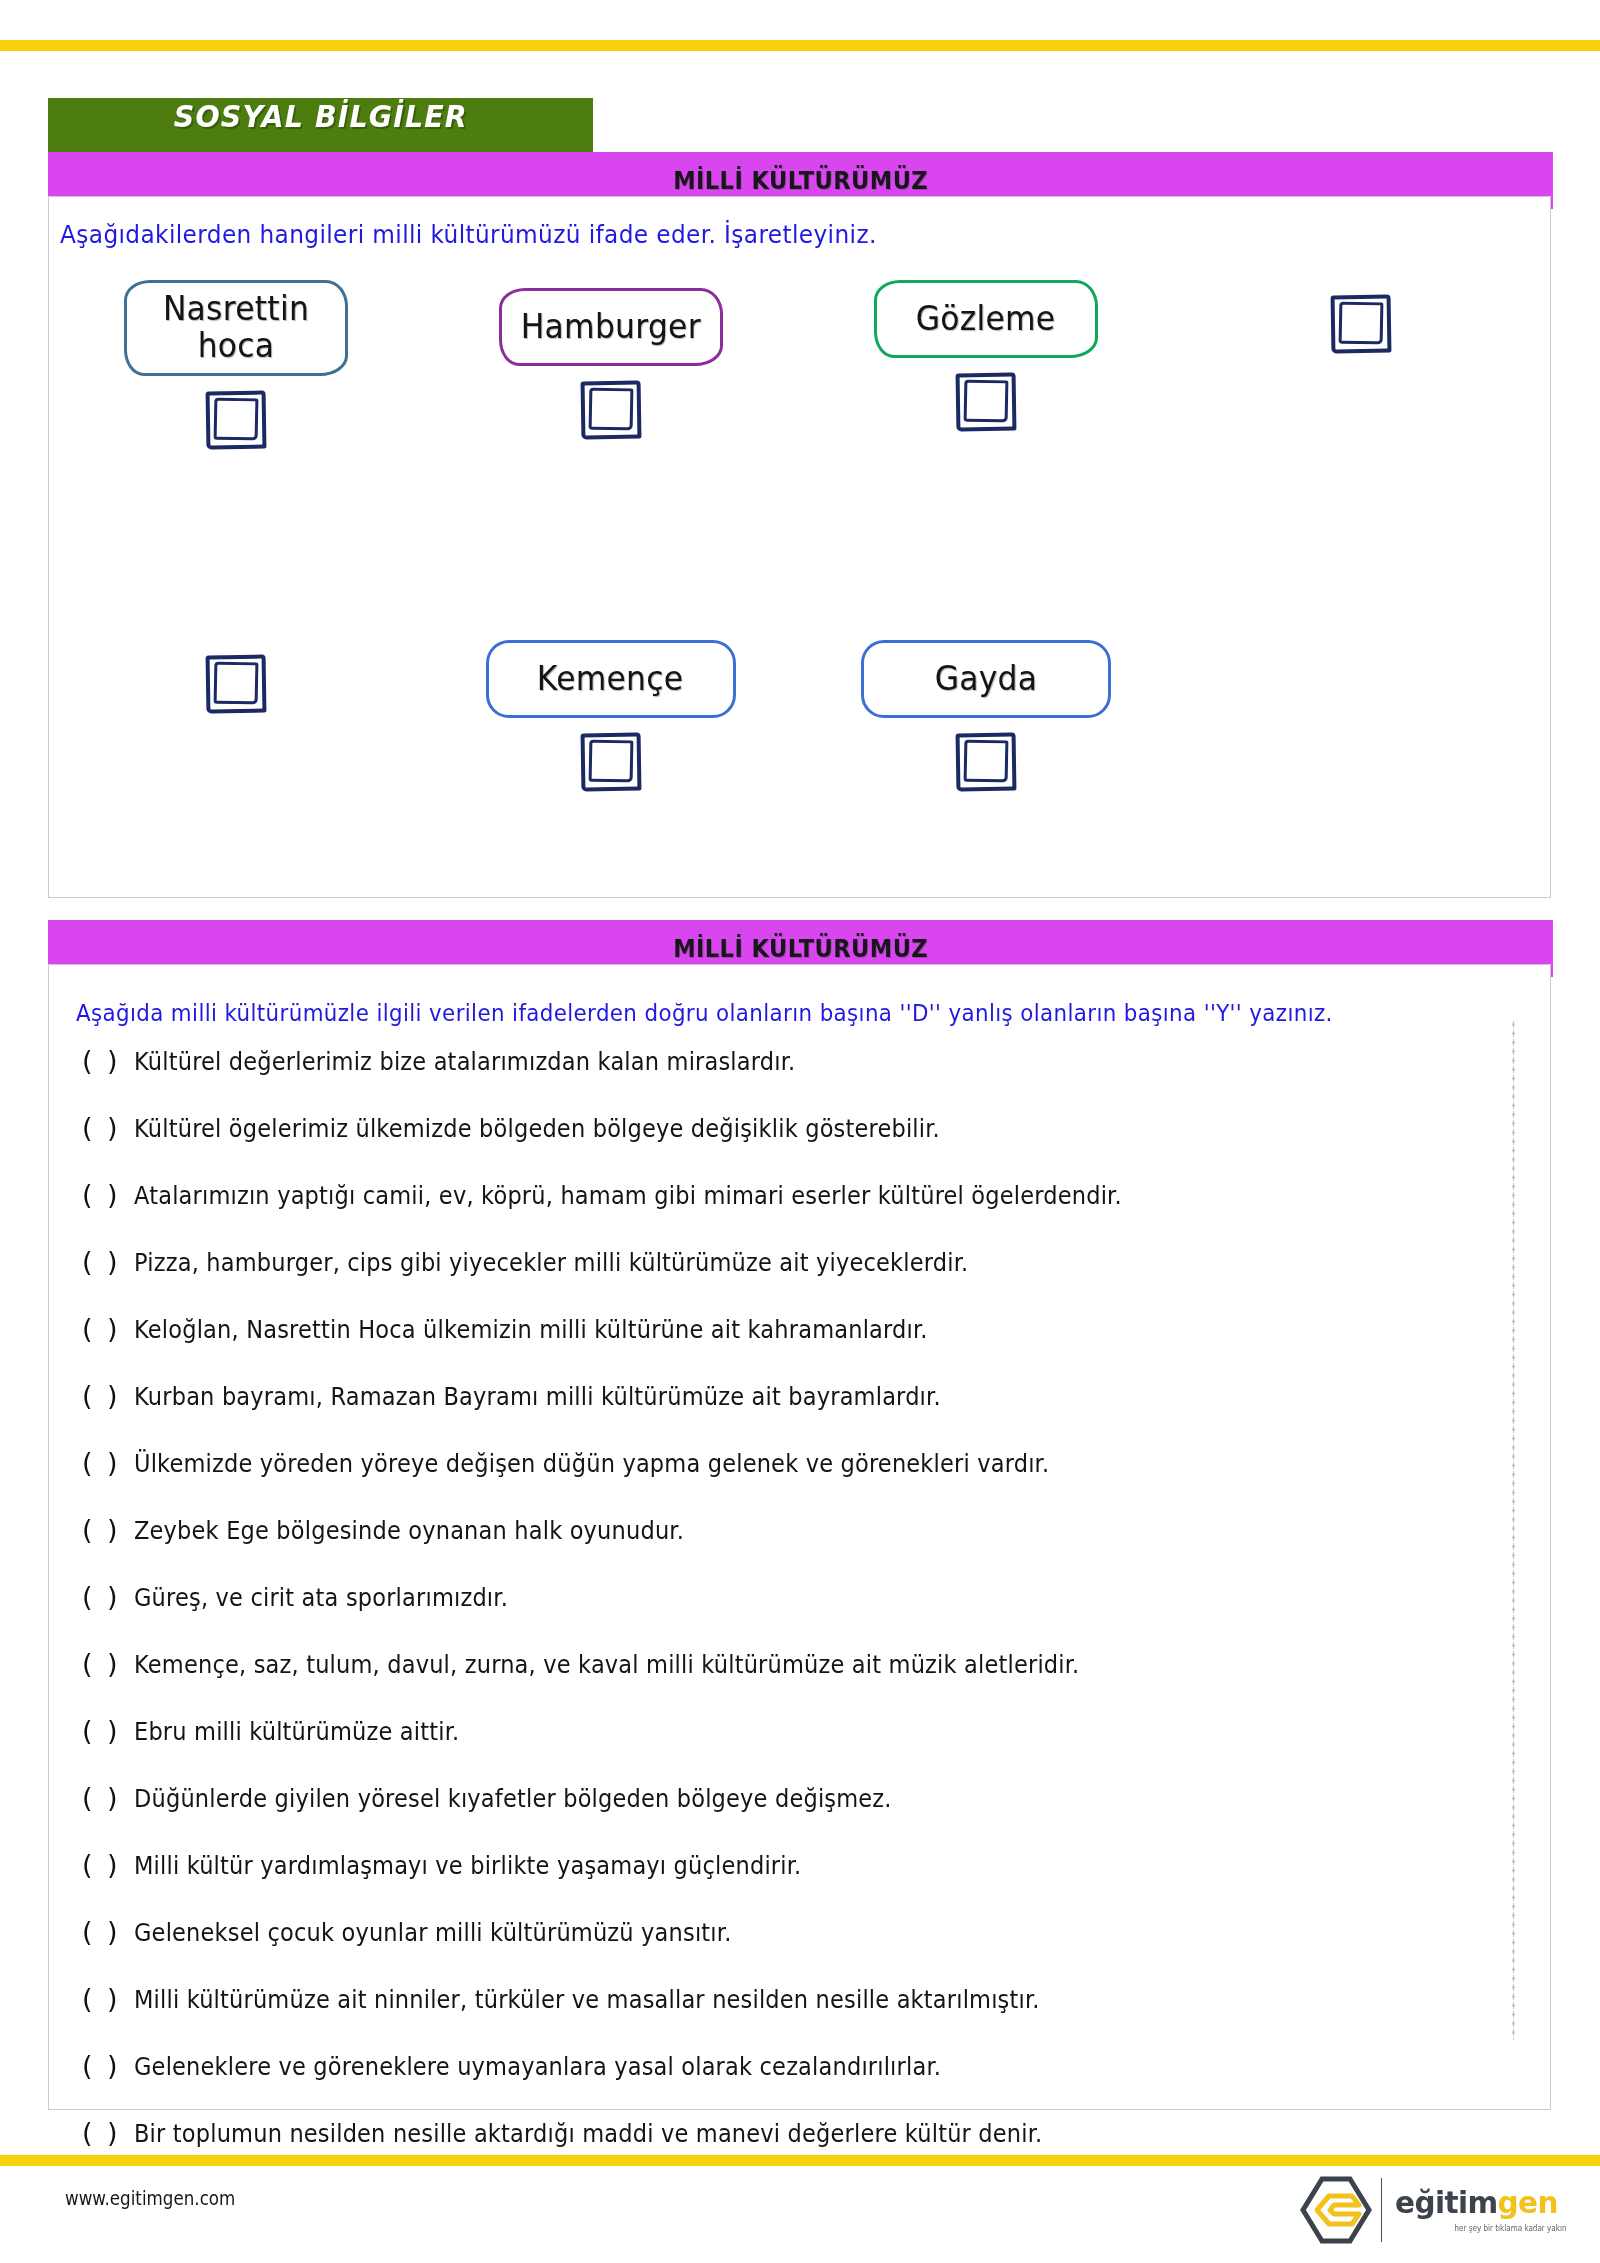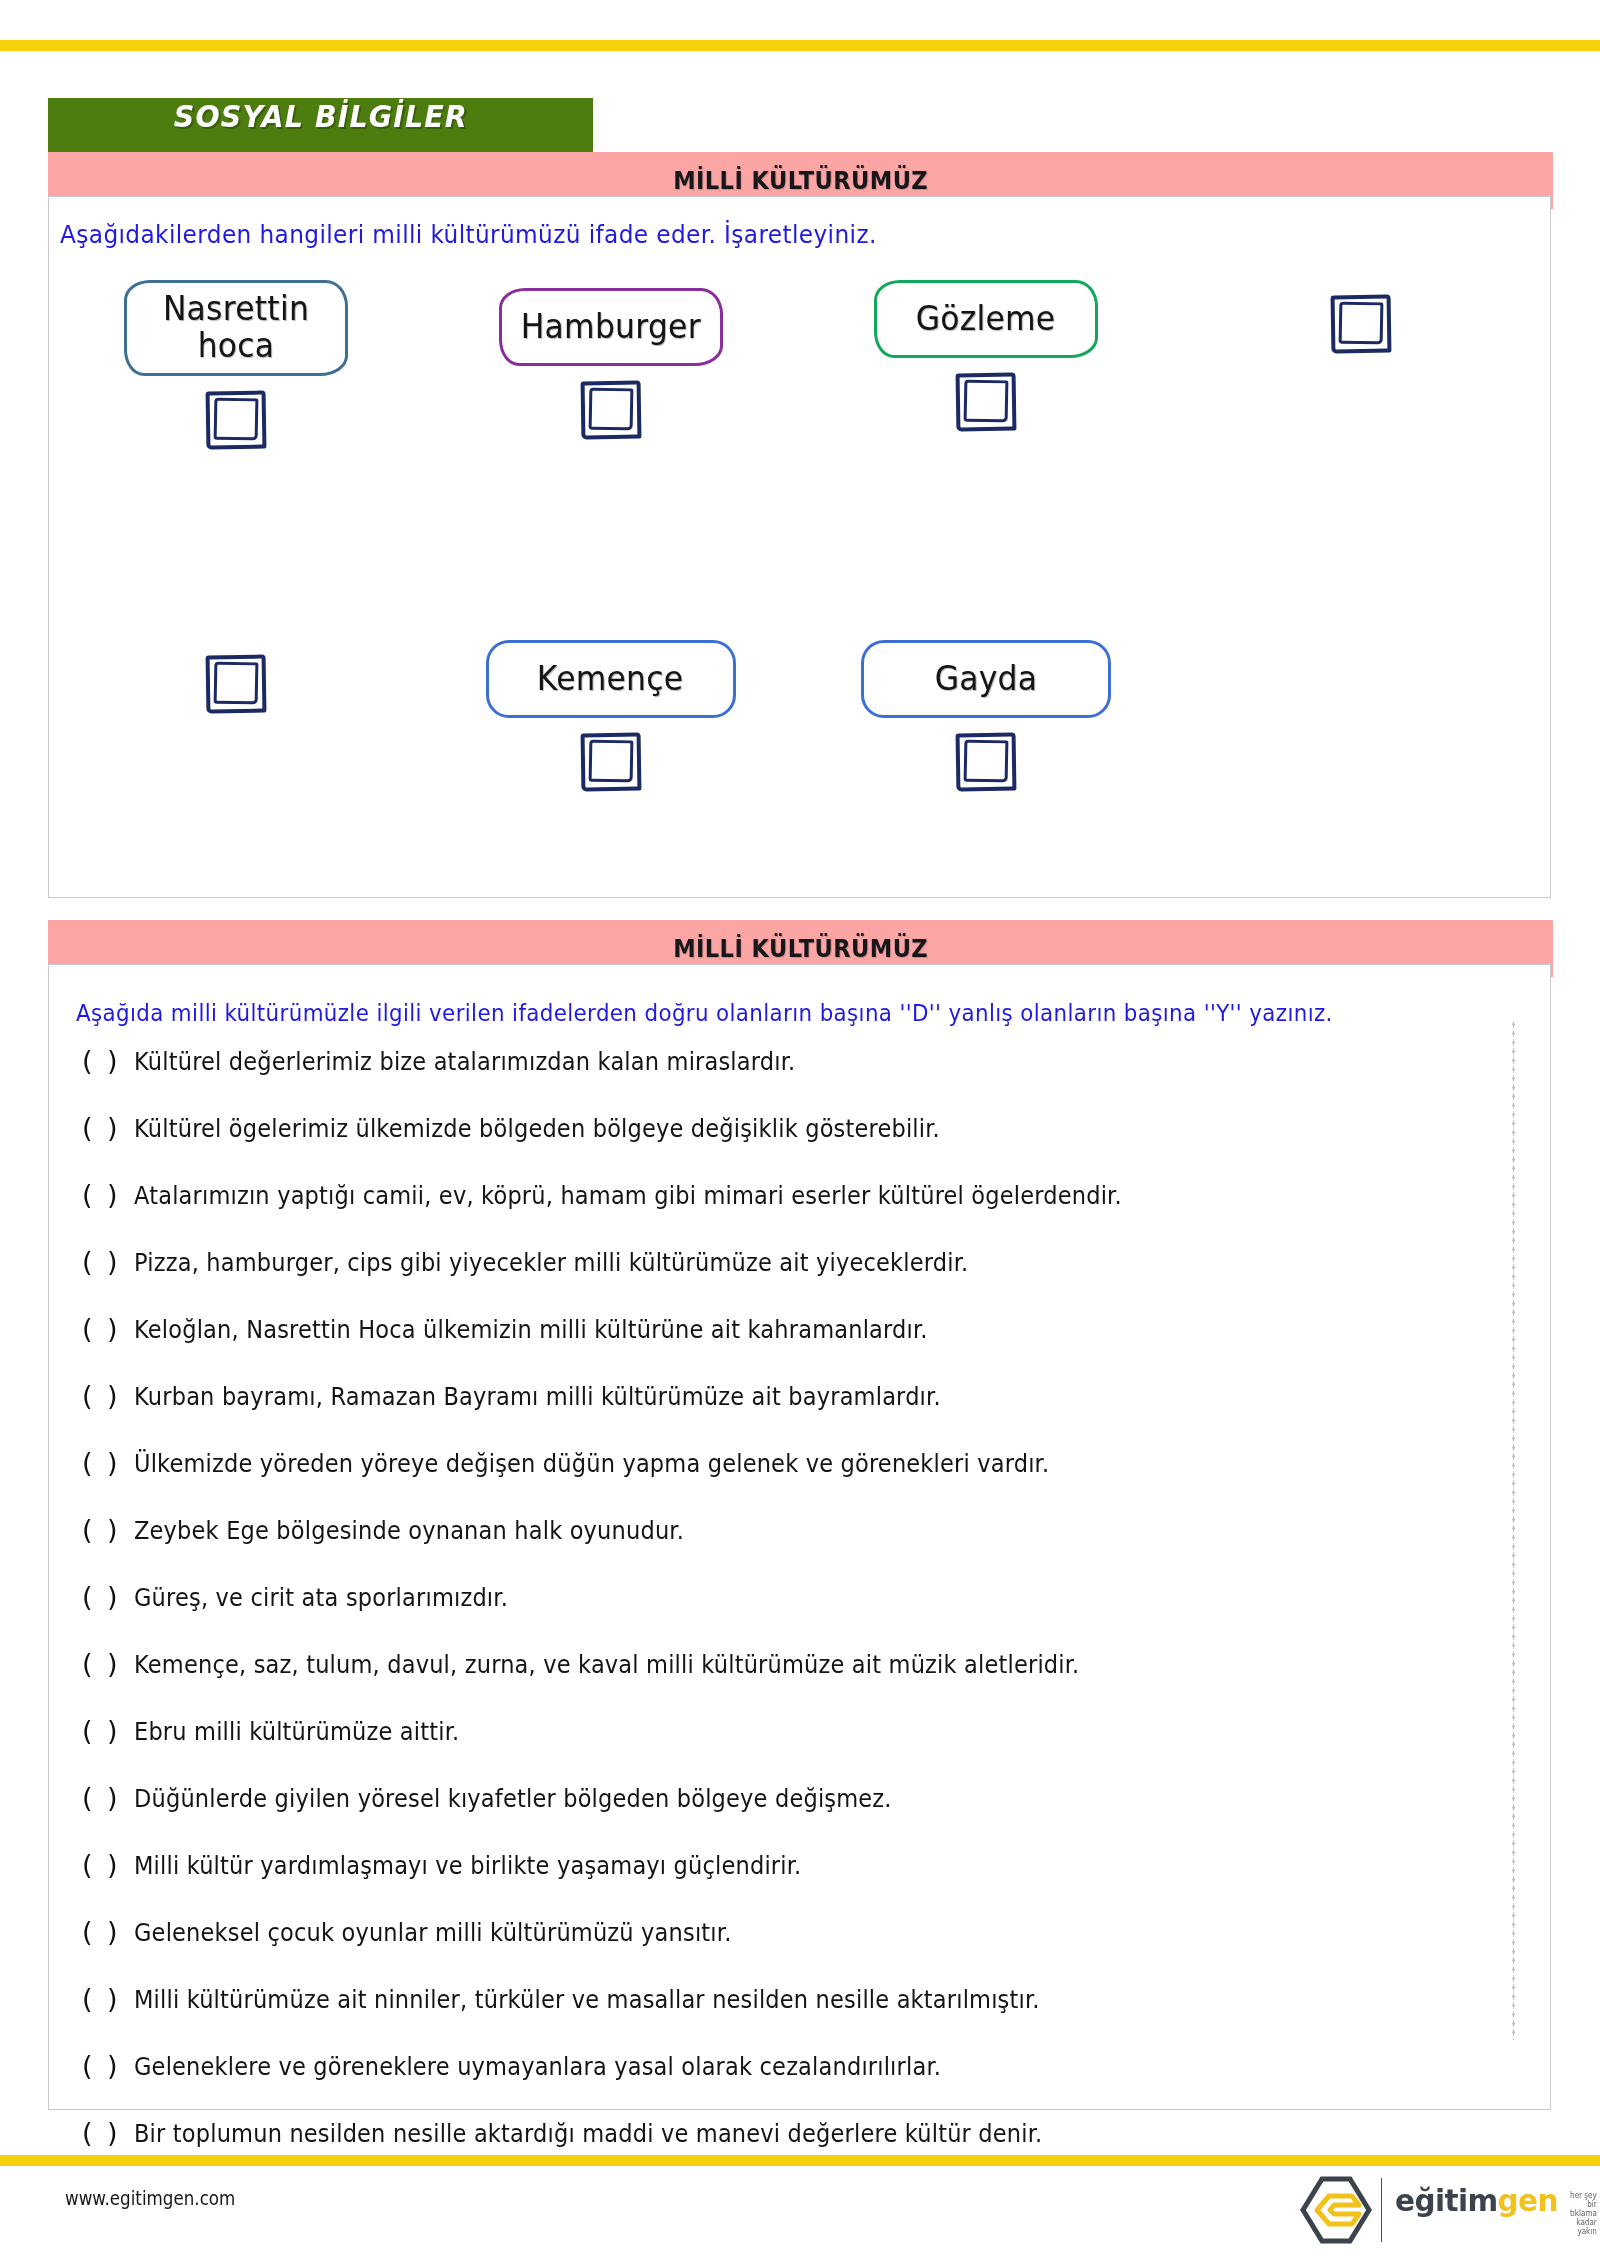--- a/index.html
+++ b/index.html
@@ -55,21 +55,21 @@
     text-shadow: 2px 2px 0 rgba(0,0,0,0.25);
     transform: scaleX(0.92);
   }
 
   
   .band {
     position: absolute;
     left: 48px;
     width: 1505px;
     height: 57px;
-    background: #fca5a5;
+    background: #d946ef;
     display: flex;
     align-items: center;
     justify-content: center;
   }
   .band span {
     font-family: "DejaVu Sans", sans-serif;
     font-weight: bold;
     font-size: 25px;
     color: #17171a;
     letter-spacing: 0.5px;
@@ -239,21 +239,21 @@
     align-items: center;
   }
   .logo-mark { width: 72px; height: 68px; flex: 0 0 auto; }
   .logo-divider {
     width: 1px;
     height: 64px;
     background: #4a5059;
     margin: 0 13px 0 9px;
     flex: 0 0 auto;
   }
-  .logo-text { display: flex; flex-direction: row; }
+  .logo-text { display: flex; flex-direction: column; }
   .logo-word {
     font-family: "DejaVu Sans", sans-serif;
     font-weight: bold;
     font-size: 31px;
     line-height: 1;
     letter-spacing: -0.6px;
     transform: scaleX(0.95);
     transform-origin: left center;
   }
   .logo-word .a { color: #3c434d; }

